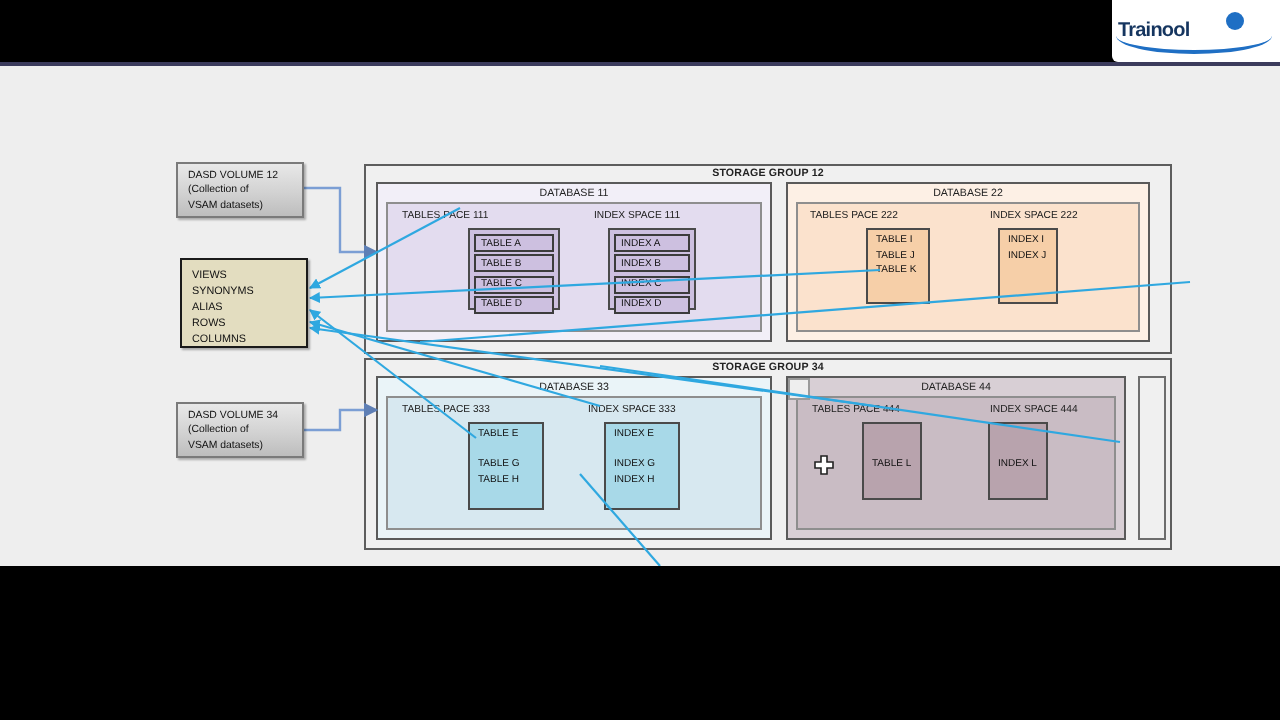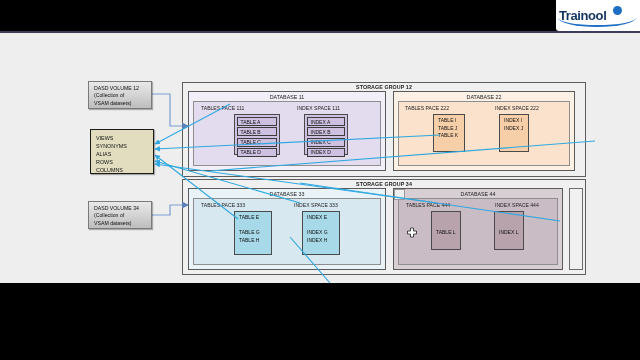--- a/index.html
+++ b/index.html
@@ -25,21 +25,21 @@
   .logo{
     position:absolute;right:0;top:0;width:84px;height:31px;
     background:#ffffff;z-index:50;overflow:hidden;
     border-bottom-left-radius:3px;
   }
   .logo-inner{
     position:absolute;left:3px;top:3px;width:82px;height:25px;
     display:flex;align-items:center;
   }
   .logo-text{
-    font-size:13px;font-weight:bold;color:#15355f;letter-spacing:-0.4px;
+    font-size:10px;font-weight:bold;color:#15355f;letter-spacing:-0.4px;
     font-family:"Liberation Sans","DejaVu Sans",sans-serif;
   }
   .logo-swoosh{
     position:absolute;left:2px;top:16px;width:78px;height:9px;
     border-bottom:2px solid #1f6fc4;border-radius:0 0 60% 60%/0 0 100% 100%;
   }
   .logo-dot{
     position:absolute;left:57px;top:6px;width:9px;height:9px;border-radius:50%;
     background:#1f6fc4;
   }

